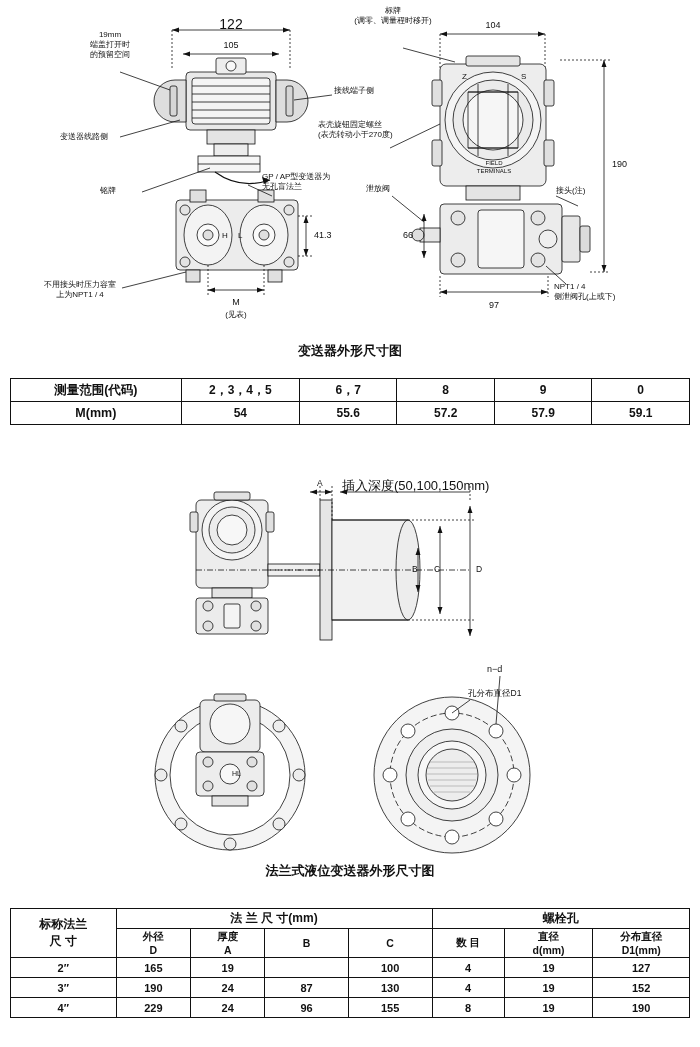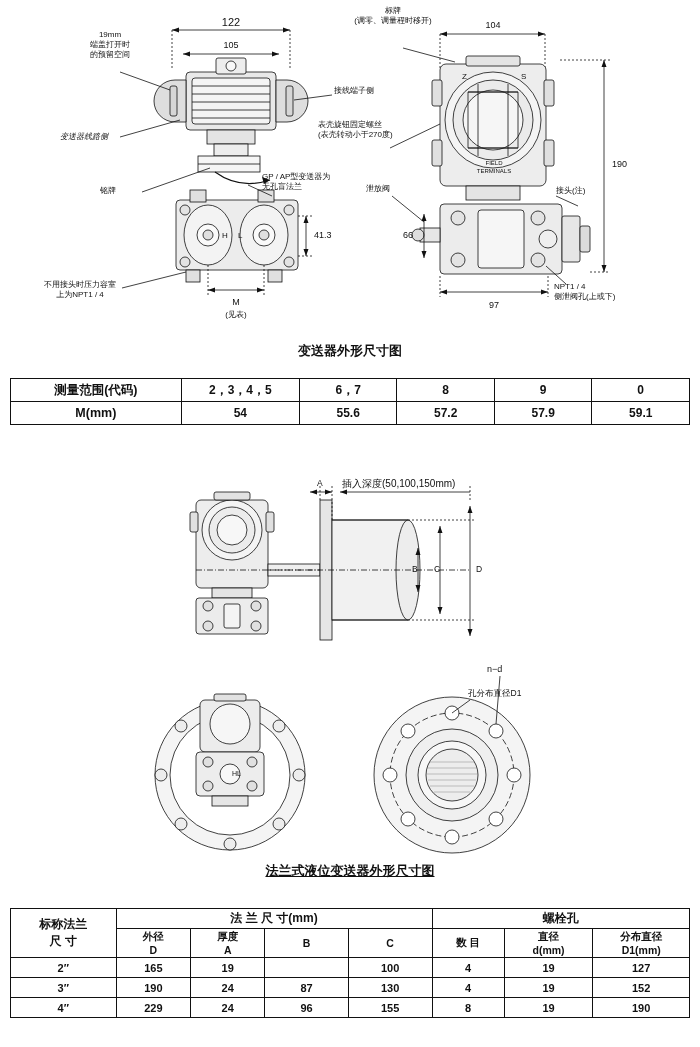--- a/index.html
+++ b/index.html
@@ -341,34 +341,34 @@
       <circle cx="452" cy="837" r="7" fill="#ffffff"></circle>
       <circle cx="408" cy="819" r="7" fill="#ffffff"></circle>
       <circle cx="390" cy="775" r="7" fill="#ffffff"></circle>
       <circle cx="408" cy="731" r="7" fill="#ffffff"></circle>
 
       <line x1="500" y1="676" x2="496" y2="724"></line>
       <line x1="470" y1="700" x2="452" y2="713"></line>
     </g>
   </svg>
 
-  <div class="lbl c" style="left:211px; top:16px; width:40px; font-size:11px;">122</div>
+  <div class="lbl c" style="left:211px; top:16px; width:40px; font-size:14px;">122</div>
   <div class="lbl c" style="left:211px; top:40px; width:40px; font-size:9px;">105</div>
   <div class="lbl c" style="left:473px; top:20px; width:40px; font-size:9px;">104</div>
   <div class="lbl" style="left:612px; top:159px; font-size:9px;">190</div>
   <div class="lbl c" style="left:474px; top:300px; width:40px; font-size:9px;">97</div>
   <div class="lbl" style="left:403px; top:230px; font-size:9px;">66</div>
   <div class="lbl" style="left:314px; top:230px; font-size:9px;">41.3</div>
   <div class="lbl c" style="left:218px; top:297px; width:36px; font-size:9px;">M</div>
   <div class="lbl c" style="left:216px; top:310px; width:40px; font-size:8px;">(见表)</div>
 
   <div class="lbl c" style="left:74px; top:30px; width:72px;">19mm
 端盖打开时
 的预留空间</div>
-  <div class="lbl" style="left:60px; top:132px;font-style:italic;">变送器线路侧</div>
+  <div class="lbl" style="left:60px; top:132px;">变送器线路侧</div>
   <div class="lbl" style="left:100px; top:186px;">铭牌</div>
   <div class="lbl c" style="left:28px; top:280px; width:104px;">不用接头时压力容室
 上为NPT1 / 4</div>
   <div class="lbl" style="left:334px; top:86px;">接线端子侧</div>
   <div class="lbl" style="left:262px; top:172px;">GP / AP型变送器为
 无孔盲法兰</div>
 
   <div class="lbl c" style="left:338px; top:6px; width:110px;">标牌
 (调零、调量程时移开)</div>
   <div class="lbl" style="left:318px; top:120px;">表壳旋钮固定螺丝
@@ -400,30 +400,30 @@
       <td class="hdr">M(mm)</td>
       <td>54</td>
       <td>55.6</td>
       <td>57.2</td>
       <td>57.9</td>
       <td>59.1</td>
     </tr>
   </tbody>
     </table>
 
-  <div class="lbl" style="left:342px; top:478px; font-size:10px;">插入深度(50,100,150mm)</div>
+  <div class="lbl" style="left:342px; top:478px; font-size:13px;">插入深度(50,100,150mm)</div>
   <div class="lbl" style="left:317px; top:478px; font-size:8.5px;">A</div>
   <div class="lbl" style="left:412px; top:564px; font-size:8.5px;">B</div>
   <div class="lbl" style="left:434px; top:564px; font-size:8.5px;">C</div>
   <div class="lbl" style="left:476px; top:564px; font-size:8.5px;">D</div>
   <div class="lbl" style="left:487px; top:664px; font-size:9px;">n−d</div>
   <div class="lbl" style="left:468px; top:688px; font-size:8.5px;">孔分布直径D1</div>
   <div class="lbl" style="left:232px; top:770px; font-size:7px;">HL</div>
 
-  <div class="fig-title" style="top:862px;text-decoration:underline;">法兰式液位变送器外形尺寸图</div>
+  <div class="fig-title" style="top:862px;">法兰式液位变送器外形尺寸图</div>
 
   <table id="flange-table">
     <tbody>
         <tr>
       <td class="grp" rowspan="2" style="width:108px; white-space:pre-line;">标称法兰
 尺 寸</td>
       <td class="grp" colspan="4">法 兰 尺 寸(mm)</td>
       <td class="grp" colspan="3">螺栓孔</td>
     </tr>
     <tr>

